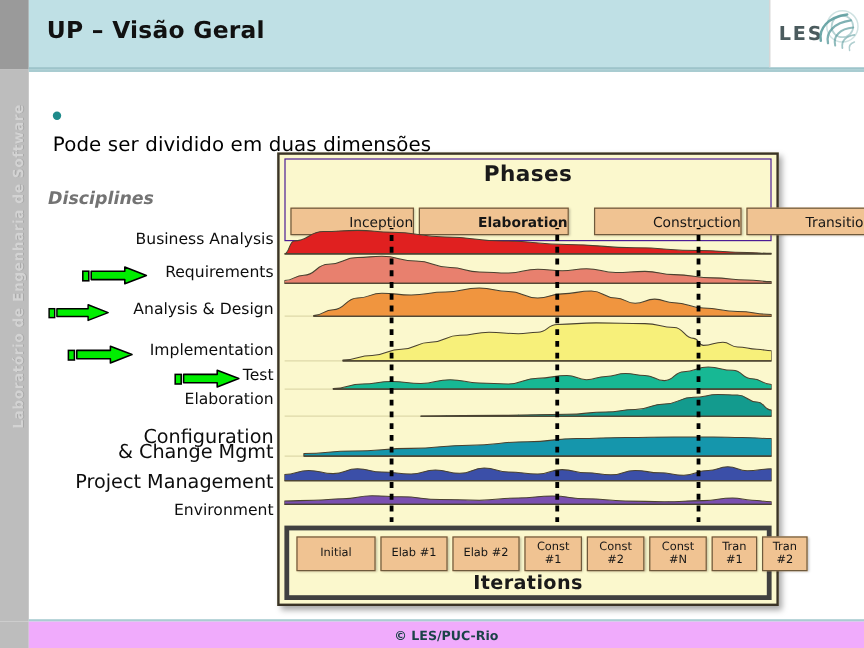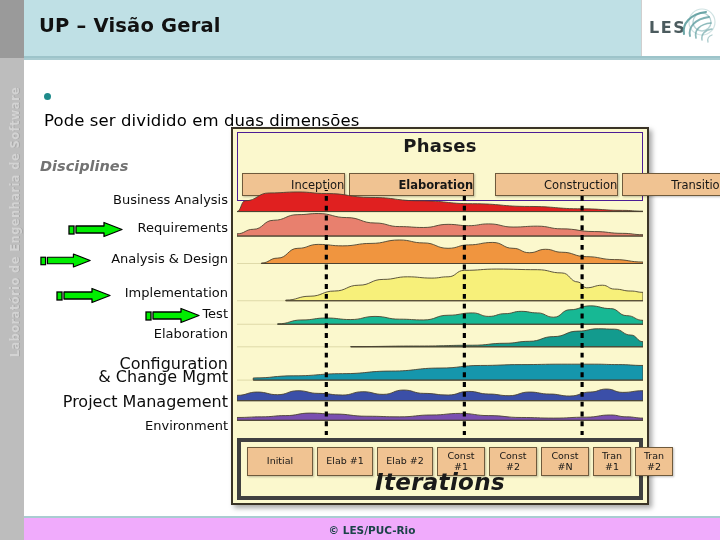--- a/index.html
+++ b/index.html
@@ -106,21 +106,21 @@
     font-size:9.5px;line-height:10.5px;color:#161616;box-sizing:border-box;
     box-shadow:1px 1px 2px rgba(0,0,0,.25);
     white-space:pre-line;
   }
   .iter-box.w-initial{flex:0 0 66px;}
   .iter-box.w-elab{flex:0 0 56px;}
   .iter-box.w-const{flex:0 0 48px;}
   .iter-box.w-tran{flex:0 0 38px;}
   .iter-title{
     position:absolute;left:0;right:0;bottom:1px;text-align:center;
-    font-size:23px;font-weight:bold;color:#1a1a1a;letter-spacing:.3px;font-style:italic;
+    font-size:16px;font-weight:bold;color:#1a1a1a;letter-spacing:.3px;
   }
 
   
   .plot{position:absolute;left:4px;top:61px;right:4px;bottom:68px;}
   .plot svg{display:block;width:100%;height:100%;}
 
   
   .disc-col{position:absolute;left:40px;top:158px;width:188px;}
   .disc-head{
     text-align:left;font-size:14.5px;font-weight:bold;font-style:italic;

